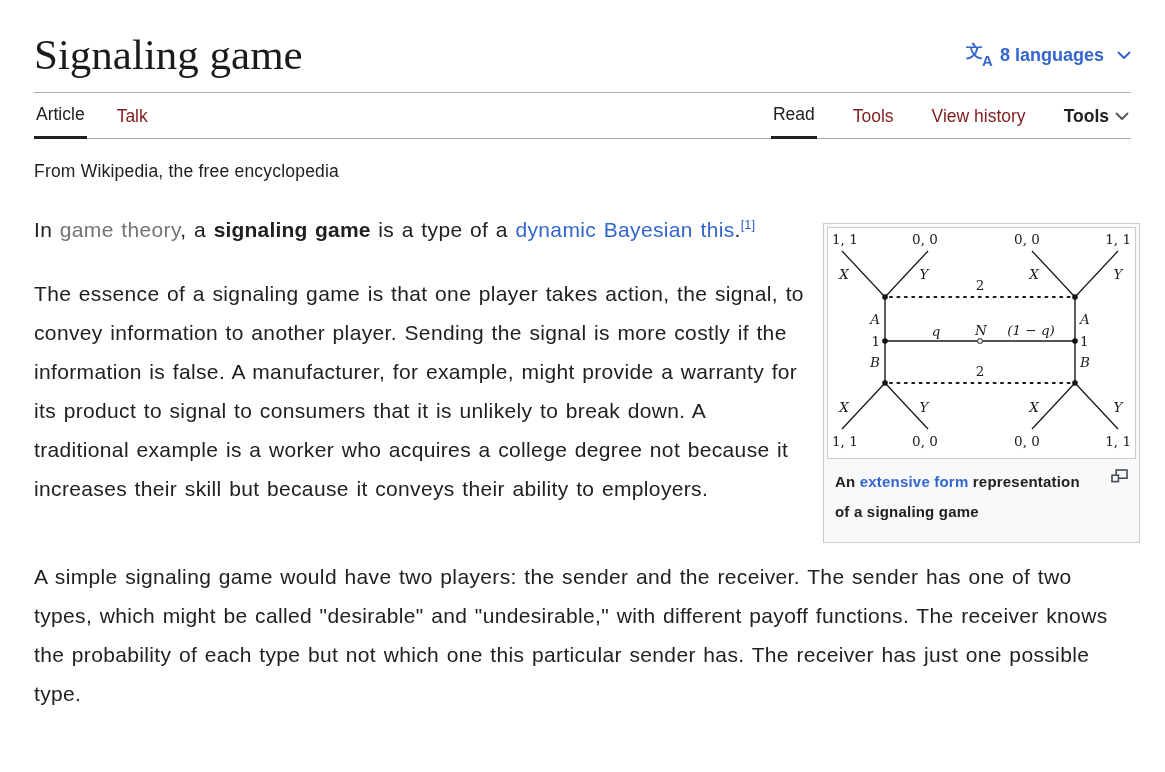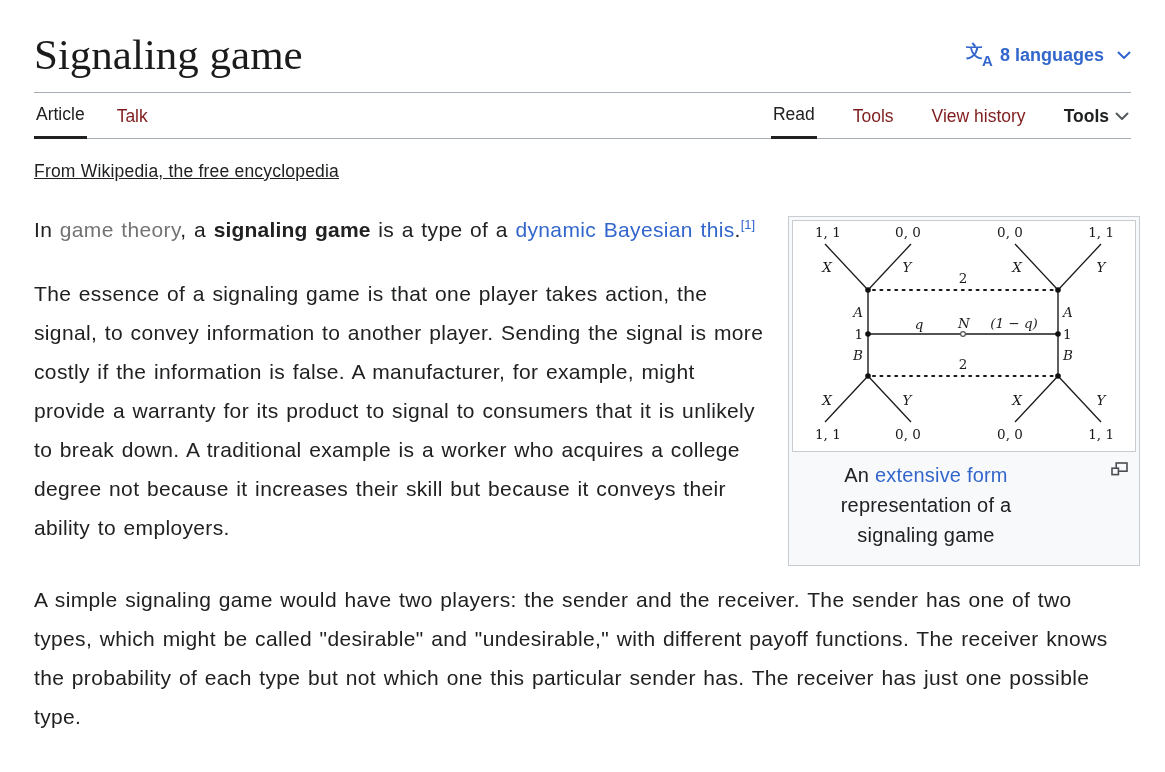--- a/index.html
+++ b/index.html
@@ -29,38 +29,38 @@
   .tabs-left, .tabs-right { display: flex; align-items: stretch; }
   .tab { display: flex; align-items: center; font-size: 17.5px; margin-bottom: -1px;
     padding: 0 2px; cursor: pointer; }
   .tabs-left .tab { margin-right: 28px; }
   .tabs-right .tab { margin-left: 34px; }
   .tab.active { color: #202122; border-bottom: 3px solid #202122; }
   .tab.link { color: #7f1d1d; }
   .tab.plain { color: #202122; font-weight: bold; }
 
   
-  .subtitle { margin-top: 19px; font-size: 17.5px; line-height: 26px; letter-spacing: 0.2px; text-decoration: underline; }
+  .subtitle { margin-top: 19px; font-size: 17.5px; line-height: 26px; letter-spacing: 0.2px; }
 
   
   .content { margin-top: 26px; }
   .content p { font-size: 21px; line-height: 39px; letter-spacing: 0.35px;
     word-spacing: 1.4px; margin-bottom: 25px; }
   .content p b { letter-spacing: 0.2px; }
   a.link { color: #3366cc; text-decoration: none; cursor: pointer; }
   a.link.visited { color: #737373; }
   sup.ref { font-size: 13px; line-height: 0; letter-spacing: 0; }
   .para-full { clear: right; }
 
   
-  .figure { float: right; width: 352px; margin: 6px -9px 14px 16px;
-    background: #f8f9fa; border: 1px solid #c8ccd1; padding: 3px; text-align: center; }
+  .figure { float: right; width: 317px; margin: 13px -9px 14px 16px;
+    background: #f8f9fa; border: 1px solid #c8ccd1; padding: 3px; }
   .figure-image { background: #fff; border: 1px solid #c8ccd1; }
   .figure-caption { position: relative; padding: 8px 8px 12px 8px;
-    font-size: 20px; line-height: 30px; letter-spacing: 0.2px; color: #202122; }
+    font-size: 15px; line-height: 30px; letter-spacing: 0.2px; color: #202122; font-weight: bold; }
   .caption-text { display: block; width: 252px; }
   .magnify { position: absolute; top: 10px; right: 8px; cursor: pointer; }
 
   svg text { font-family: "DejaVu Serif", serif; font-size: 13.5px; fill: #1a1a1a; }
   svg text.it { font-style: italic; }
 </style>
 </head>
 <body>
 
 <div class="container">

